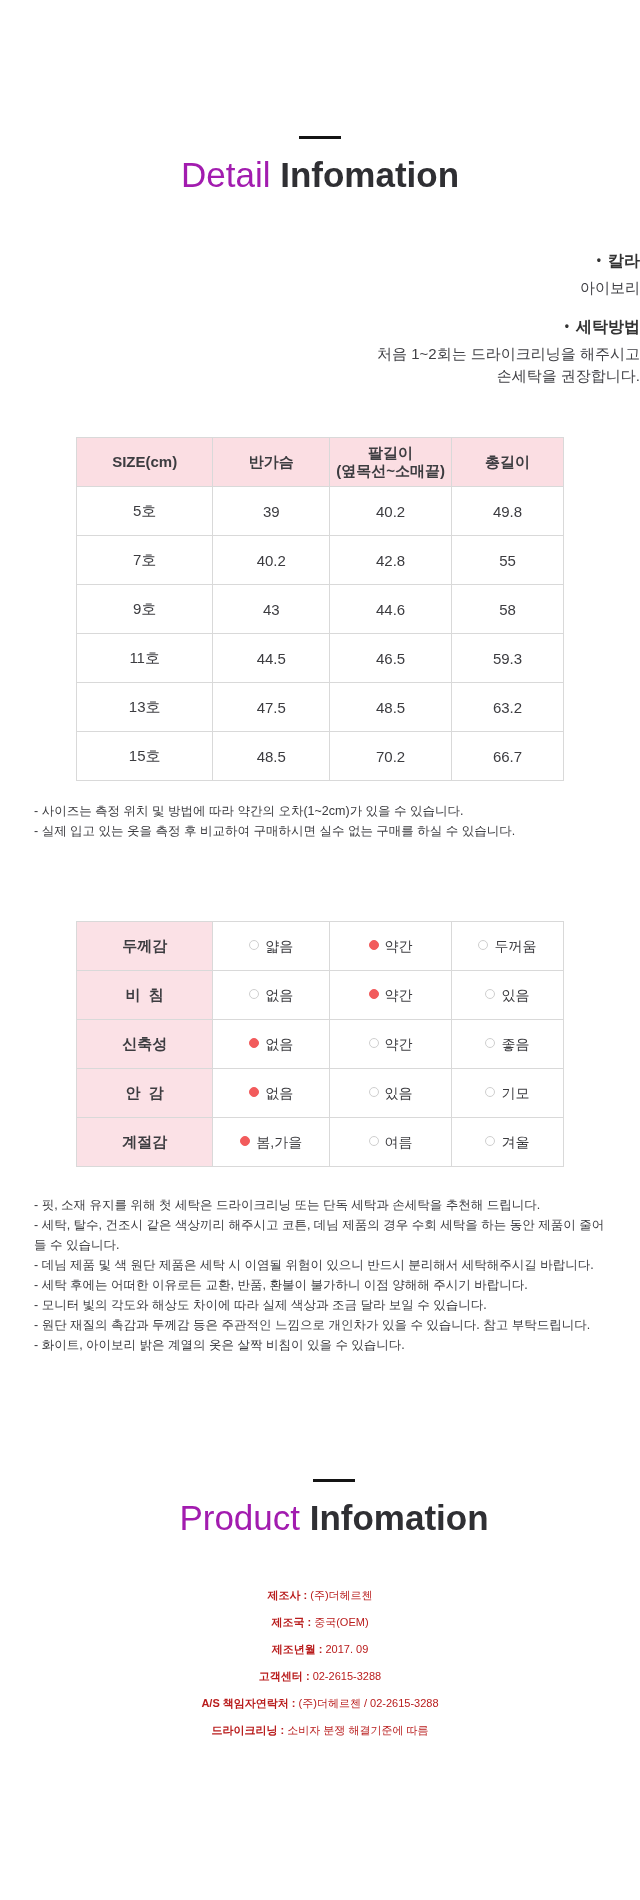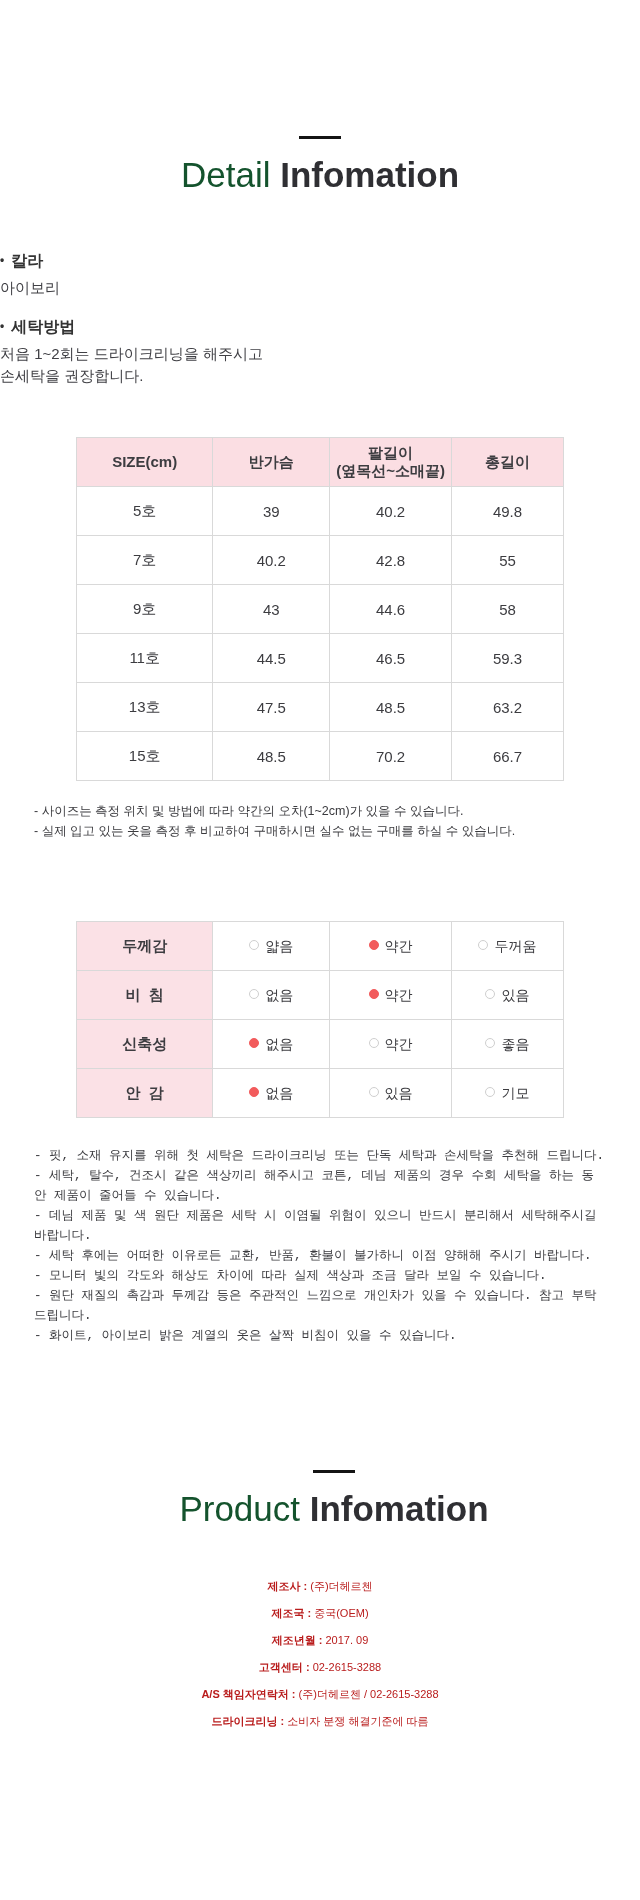--- a/index.html
+++ b/index.html
@@ -8,27 +8,27 @@
     font-family:"Liberation Sans","DejaVu Sans",sans-serif;
     color:#3c3c40;
     -webkit-font-smoothing:antialiased;
   }
   .page{width:640px;box-sizing:border-box;padding-bottom:120px;}
 
   
   .section-header{text-align:center;}
   .header-dash{width:42px;height:3px;background:#141414;margin:0 auto 16px auto;}
   .section-title{font-size:35px;margin:0;letter-spacing:0;color:#333;}
-  .section-title .light{font-weight:300;color:#14532d;}
+  .section-title .light{font-weight:300;color:#a21caf;}
   .section-title .bold{font-weight:800;color:#2f2f33;}
 
   .detail-header{padding-top:136px;}
 
   
-  .bullet-list{margin-top:56px;text-align:left;}
+  .bullet-list{margin-top:56px;text-align:right;}
   .bullet-item{margin-bottom:18px;}
   .bullet-label{font-size:16px;font-weight:700;color:#333;margin-bottom:5px;}
   .bullet-label .dot{font-size:12px;vertical-align:2px;margin-right:7px;color:#333;}
   .bullet-value{font-size:15px;color:#404045;line-height:22px;white-space:pre-line;}
 
   
   table{border-collapse:collapse;width:488px;margin:0 auto;table-layout:fixed;}
   th,td{border:1px solid #d9d9d9;text-align:center;vertical-align:middle;
         font-size:15px;color:#3c3c40;height:49px;padding:0 4px;box-sizing:border-box;}
   .size-table{margin-top:50px;}
@@ -41,21 +41,21 @@
   .attr-table col.c1{width:28%;}.attr-table col.c2{width:24%;}
   .attr-table col.c3{width:25%;}.attr-table col.c4{width:23%;}
   .radio{display:inline-block;width:8px;height:8px;border-radius:50%;
          border:1px solid #cfcfcf;background:#fff;margin-right:6px;vertical-align:1px;}
   .radio.selected{background:#f25b5c;border-color:#f25b5c;}
   .opt-text{font-size:14px;color:#3c3c40;}
 
   
   .notes{width:572px;margin:20px auto 0 auto;text-align:left;}
   .notes .note-line{font-size:12.5px;color:#3a3a3e;line-height:20px;}
-  .care-notes{margin-top:28px;font-family:Liberation Mono, monospace;}
+  .care-notes{margin-top:28px;}
 
   
   .product-header{padding-top:124px;padding-left:28px;}
   .product-info{margin-top:44px;text-align:center;}
   .pi-line{font-size:11px;line-height:27px;color:#b91c1c;}
   .pi-label{font-weight:700;}
 </style>
 </head>
 <body>
 
@@ -164,20 +164,26 @@
           <td><span class="radio selected"></span><span class="opt-text">없음</span></td>
           <td><span class="radio"></span><span class="opt-text">약간</span></td>
           <td><span class="radio"></span><span class="opt-text">좋음</span></td>
         </tr>
         <tr>
           <td class="attr-label">안  감</td>
           <td><span class="radio selected"></span><span class="opt-text">없음</span></td>
           <td><span class="radio"></span><span class="opt-text">있음</span></td>
           <td><span class="radio"></span><span class="opt-text">기모</span></td>
         </tr>
+        <tr>
+          <td class="attr-label">계절감</td>
+          <td><span class="radio selected"></span><span class="opt-text">봄,가을</span></td>
+          <td><span class="radio"></span><span class="opt-text">여름</span></td>
+          <td><span class="radio"></span><span class="opt-text">겨울</span></td>
+        </tr>
       </tbody>
   </table>
 
   <div class="notes care-notes">
       <div class="note-line">- 핏, 소재 유지를 위해 첫 세탁은 드라이크리닝 또는 단독 세탁과 손세탁을 추천해 드립니다.</div>
       <div class="note-line">- 세탁, 탈수, 건조시 같은 색상끼리 해주시고 코튼, 데님 제품의 경우 수회 세탁을 하는 동안 제품이 줄어들 수 있습니다.</div>
       <div class="note-line">- 데님 제품 및 색 원단 제품은 세탁 시 이염될 위험이 있으니 반드시 분리해서 세탁해주시길 바랍니다.</div>
       <div class="note-line">- 세탁 후에는 어떠한 이유로든 교환, 반품, 환불이 불가하니 이점 양해해 주시기 바랍니다.</div>
       <div class="note-line">- 모니터 빛의 각도와 해상도 차이에 따라 실제 색상과 조금 달라 보일 수 있습니다.</div>
       <div class="note-line">- 원단 재질의 촉감과 두께감 등은 주관적인 느낌으로 개인차가 있을 수 있습니다. 참고 부탁드립니다.</div>

